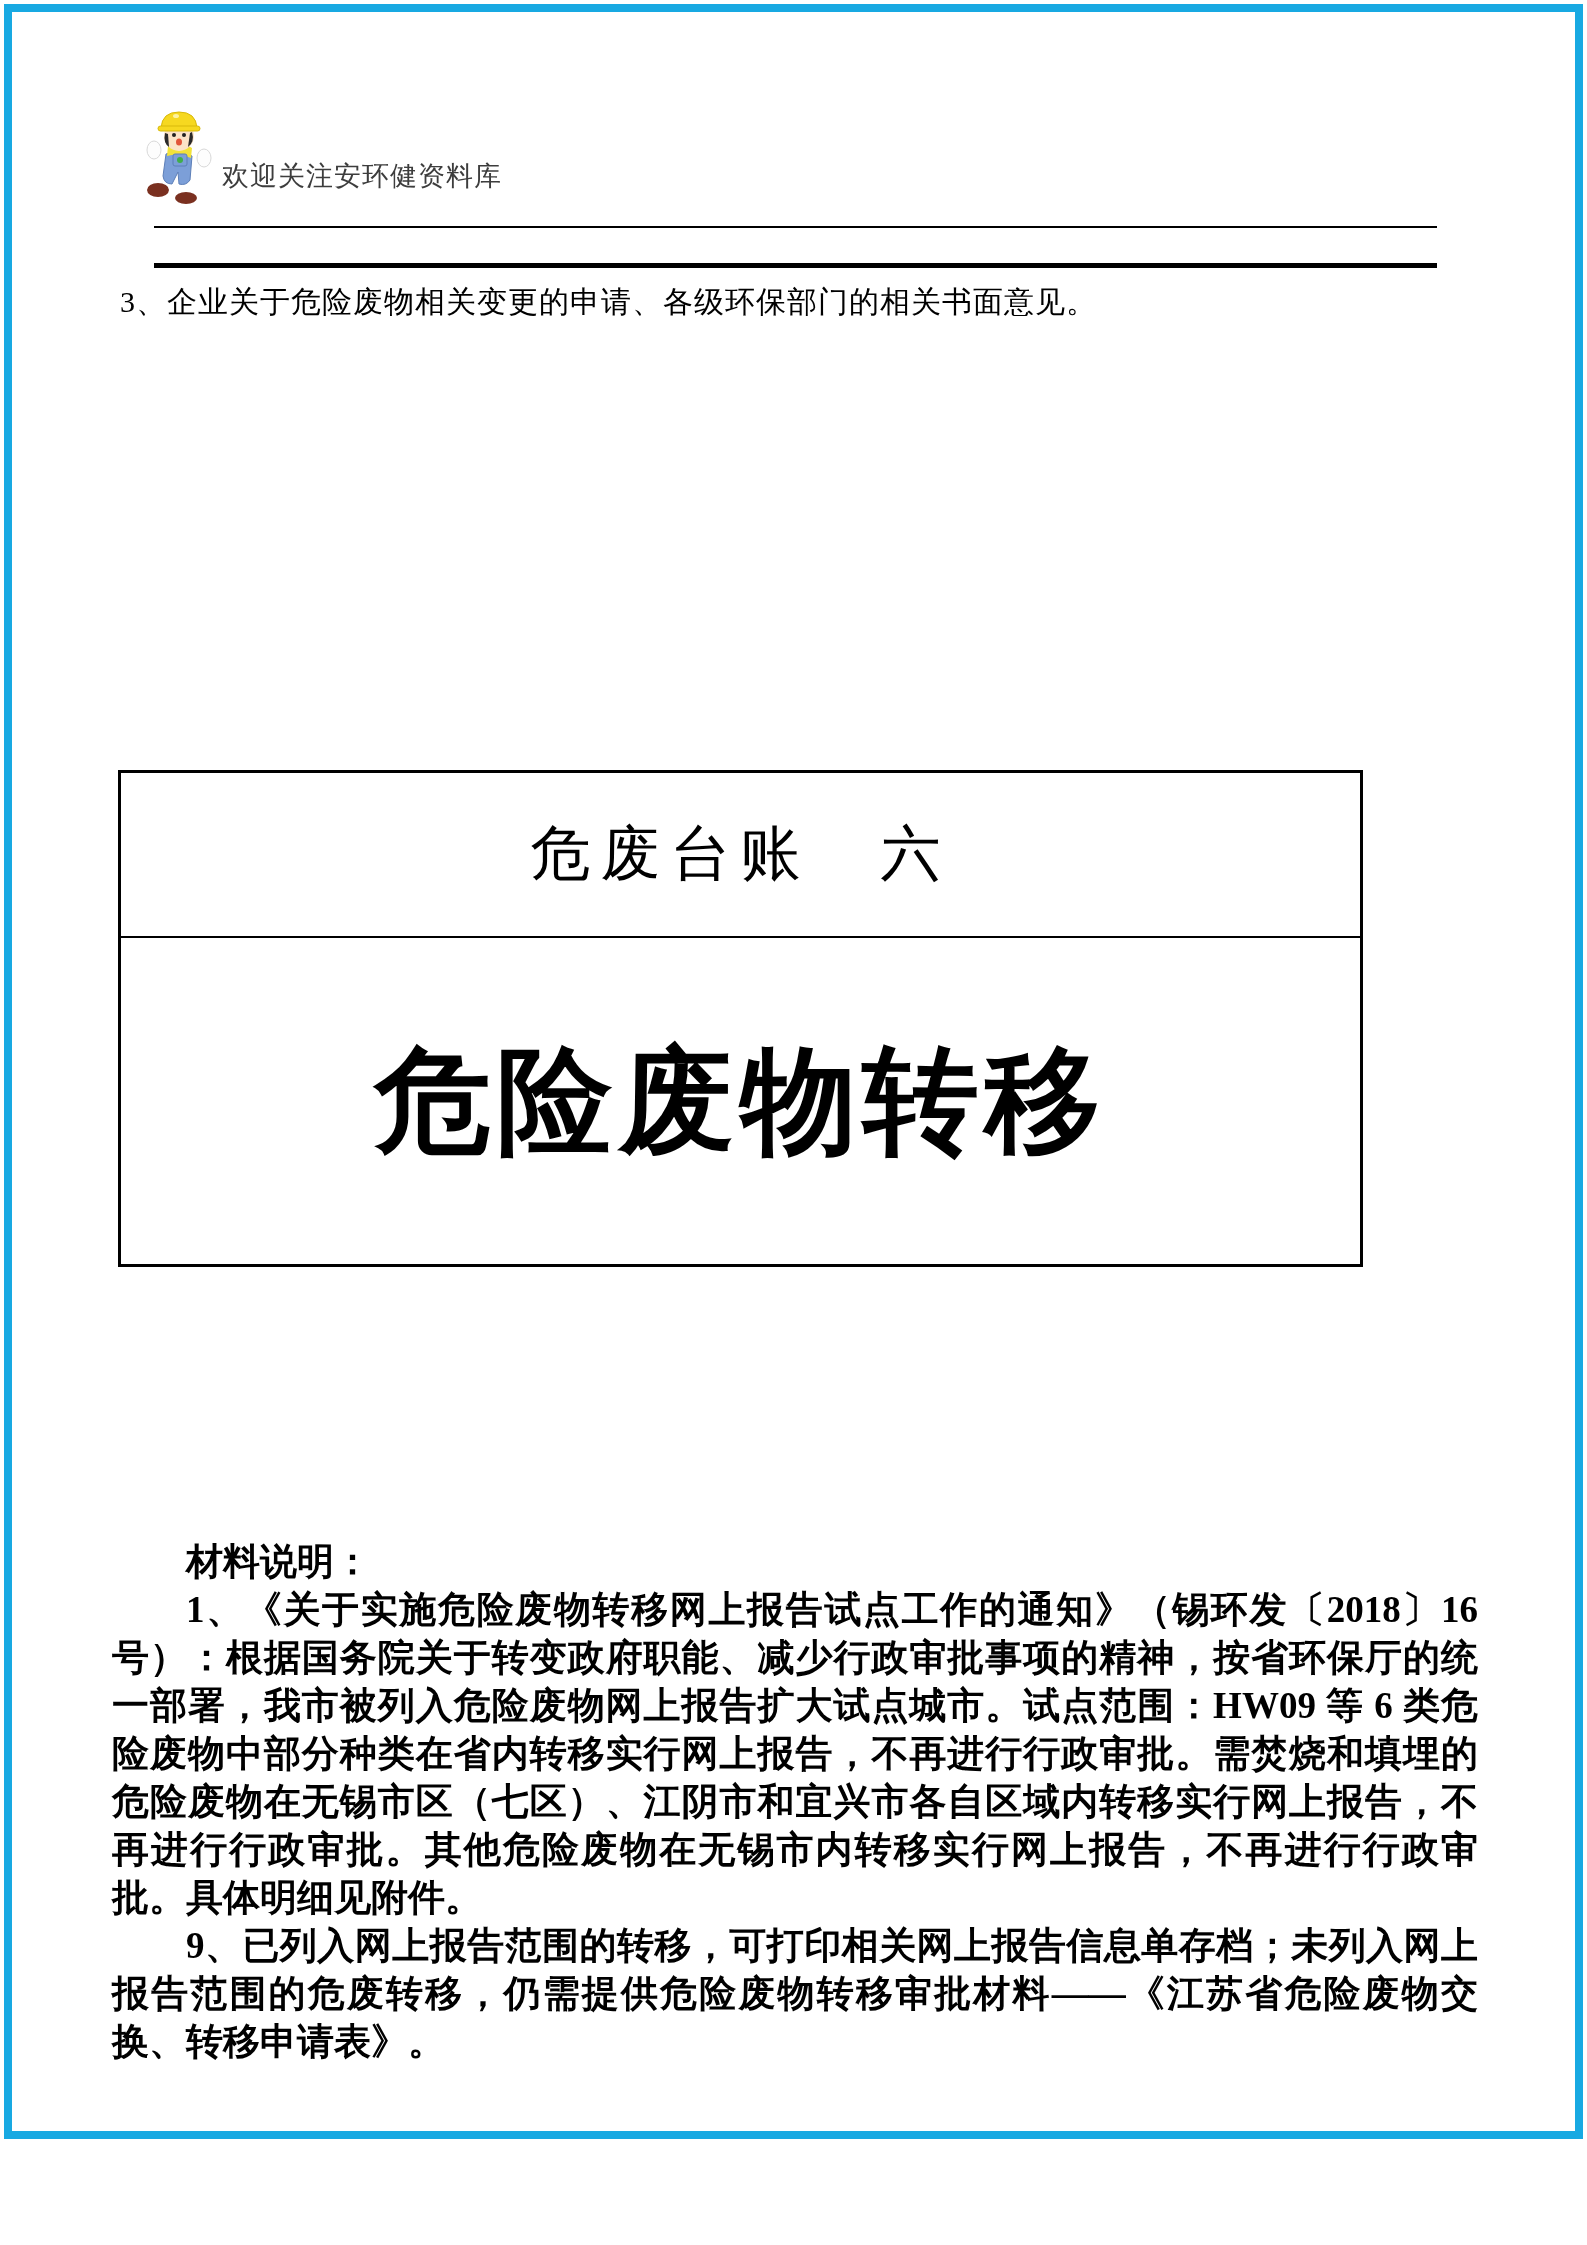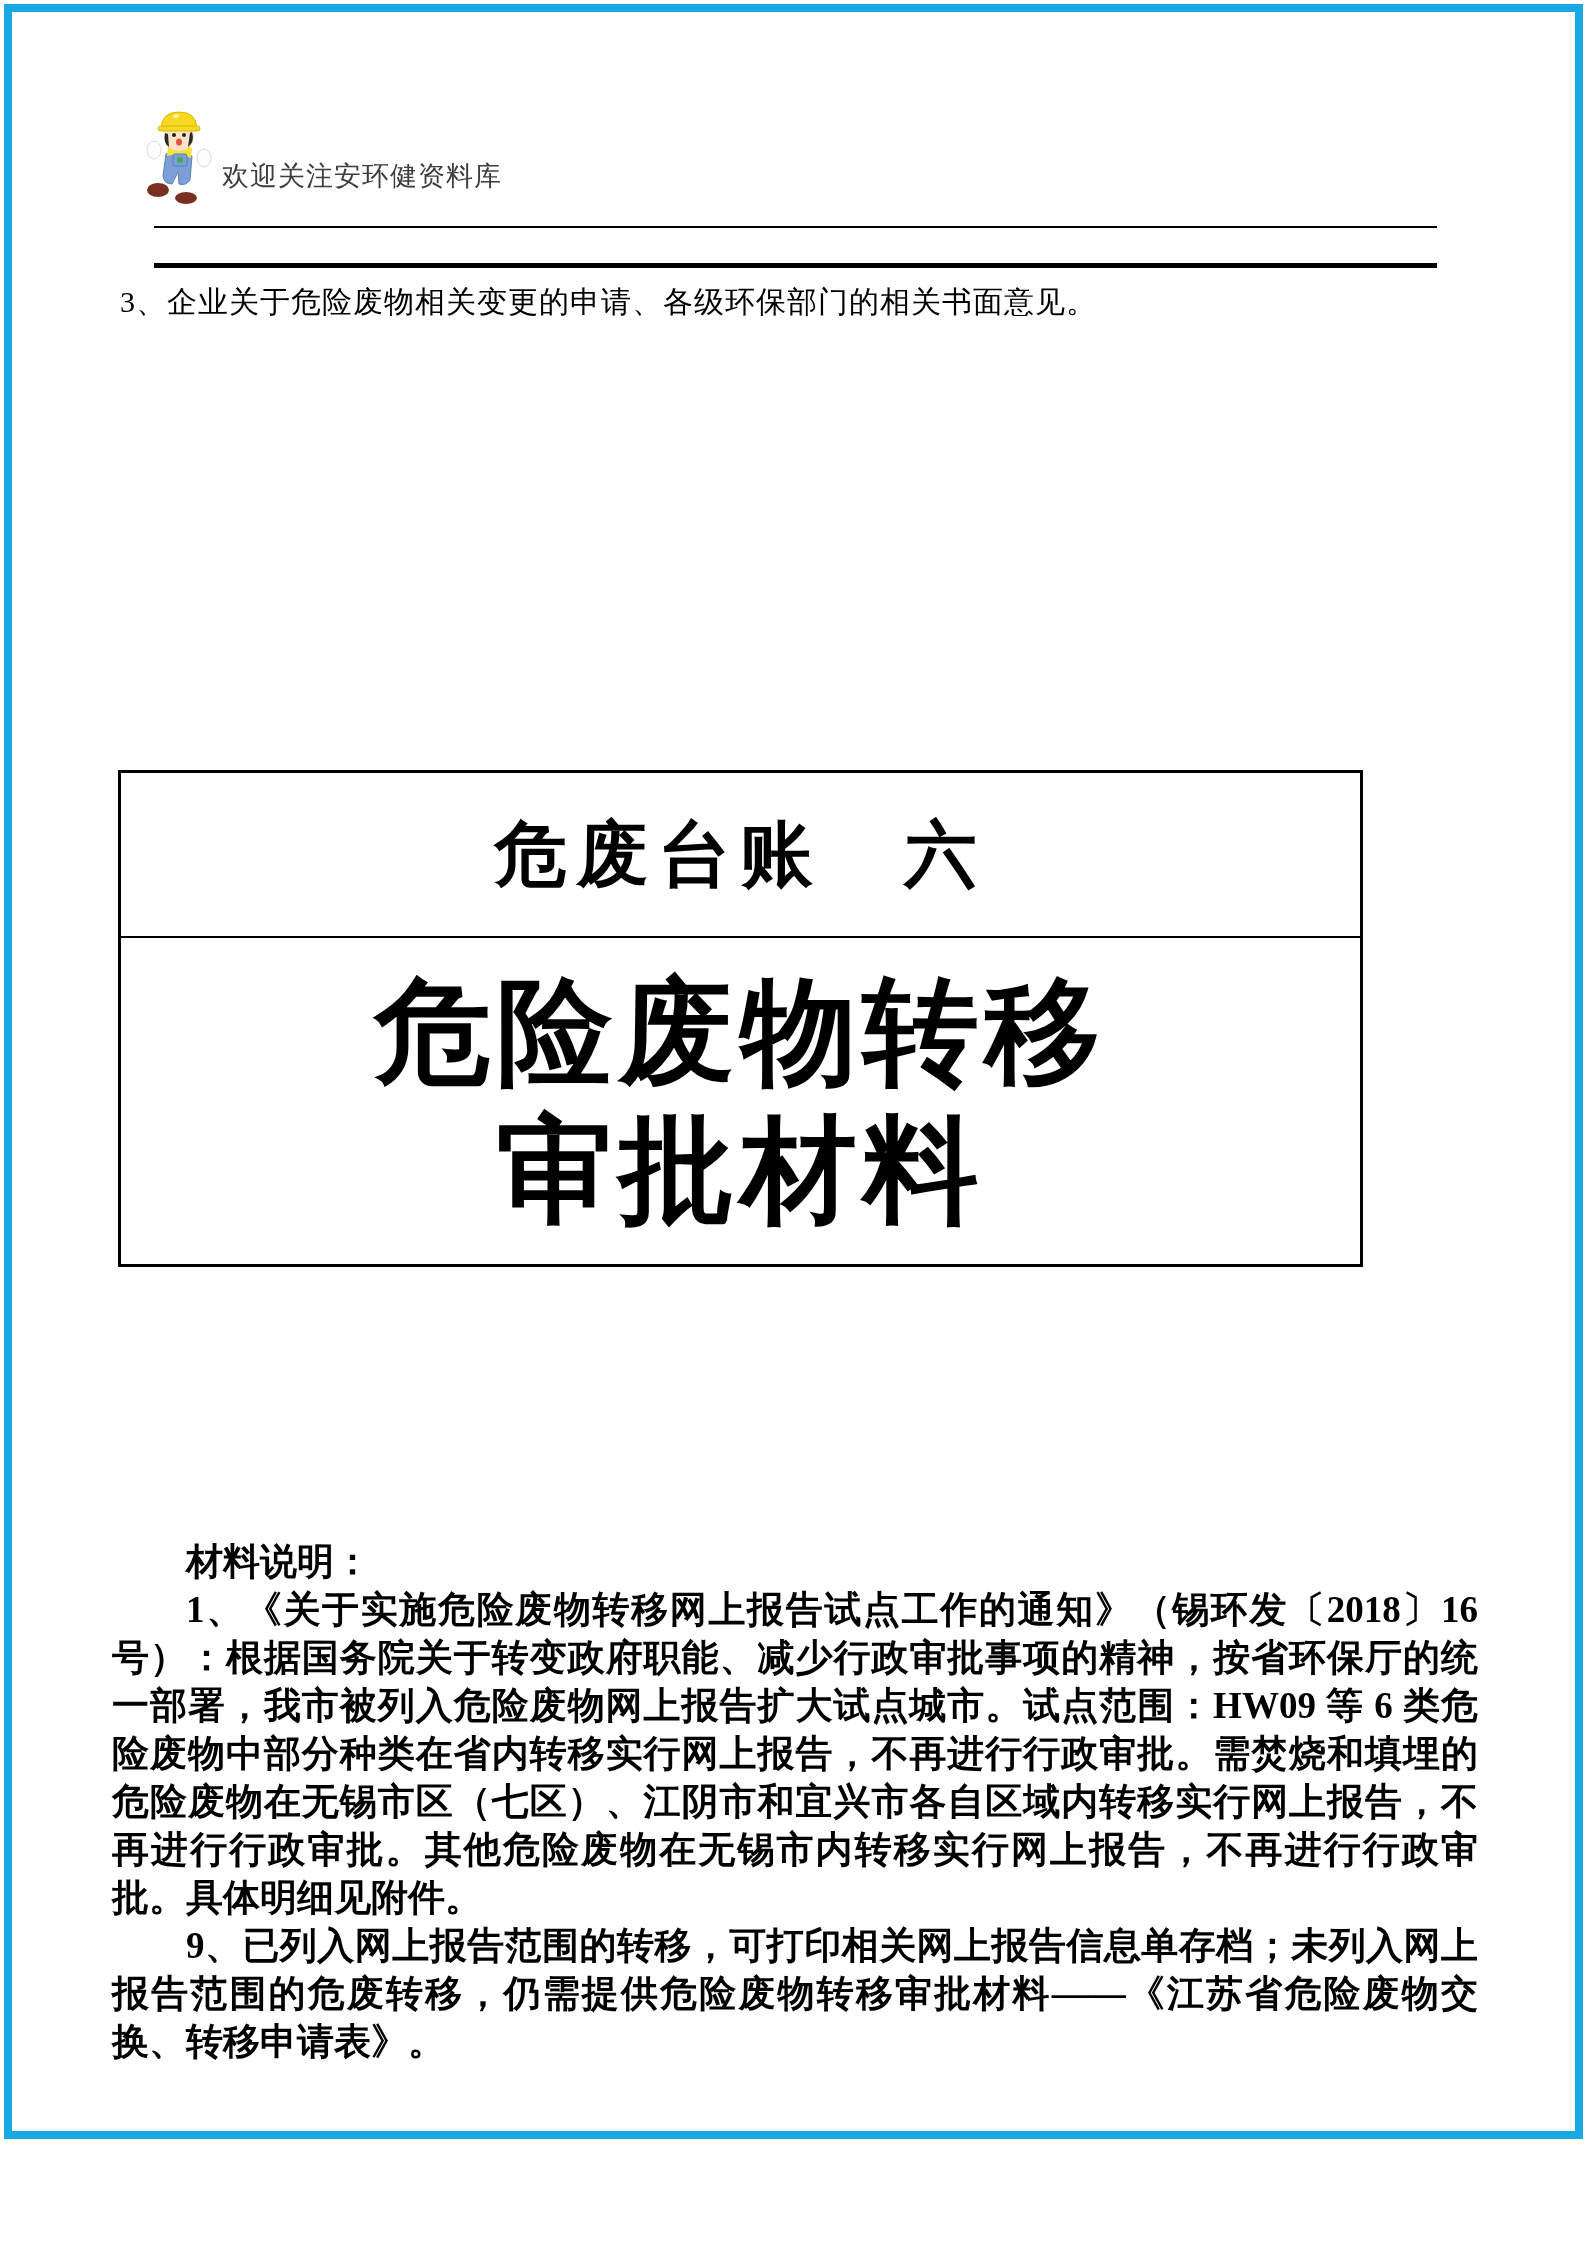--- a/index.html
+++ b/index.html
@@ -35,21 +35,21 @@
     font-size:30px;letter-spacing:1px;white-space:nowrap;
   }
   .title-box{
     position:absolute;left:118px;top:770px;width:1245px;height:497px;
     border:3px solid #000;box-sizing:border-box;
     display:flex;flex-direction:column;
   }
   .title-box-top{
     height:165px;border-bottom:2px solid #000;box-sizing:border-box;
     display:flex;align-items:center;justify-content:center;
-    font-size:72px;letter-spacing:10px;font-weight:bold;
+    font-size:60px;letter-spacing:10px;
   }
   .title-box-bottom{
     flex:1;display:flex;flex-direction:column;align-items:center;justify-content:space-evenly;
     font-family:"Liberation Sans","DejaVu Sans",sans-serif;
     font-weight:bold;font-size:116px;letter-spacing:6px;line-height:1;
     padding:14px 0;
   }
   .notes{
     position:absolute;left:112px;top:1538px;width:1366px;
     font-size:37px;line-height:48px;
@@ -108,21 +108,20 @@
 
   <div class="rule-thin"></div>
   <div class="rule-thick"></div>
 
   <div class="heading">3、企业关于危险废物相关变更的申请、各级环保部门的相关书面意见。</div>
 
   <div class="title-box">
     <div class="title-box-top">危废台账　六</div>
     <div class="title-box-bottom">
       <span>危险废物转移</span>
-      <span>审批材料</span>
     </div>
   </div>
 
   <div class="notes">
     <p class="notes-label">材料说明：</p>
     <p>1、《关于实施危险废物转移网上报告试点工作的通知》（锡环发〔2018〕16 号）：根据国务院关于转变政府职能、减少行政审批事项的精神，按省环保厅的统一部署，我市被列入危险废物网上报告扩大试点城市。试点范围：HW09 等 6 类危险废物中部分种类在省内转移实行网上报告，不再进行行政审批。需焚烧和填埋的危险废物在无锡市区（七区）、江阴市和宜兴市各自区域内转移实行网上报告，不再进行行政审批。其他危险废物在无锡市内转移实行网上报告，不再进行行政审批。具体明细见附件。</p>
     <p>9、已列入网上报告范围的转移，可打印相关网上报告信息单存档；未列入网上报告范围的危废转移，仍需提供危险废物转移审批材料——《江苏省危险废物交换、转移申请表》。</p>
   </div>
 
   <div class="footer">

